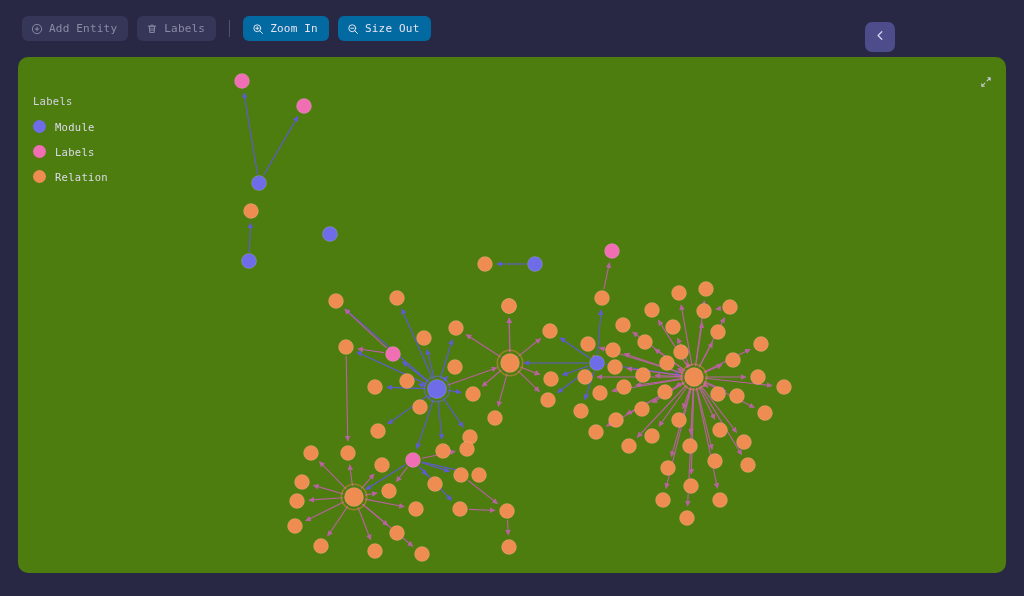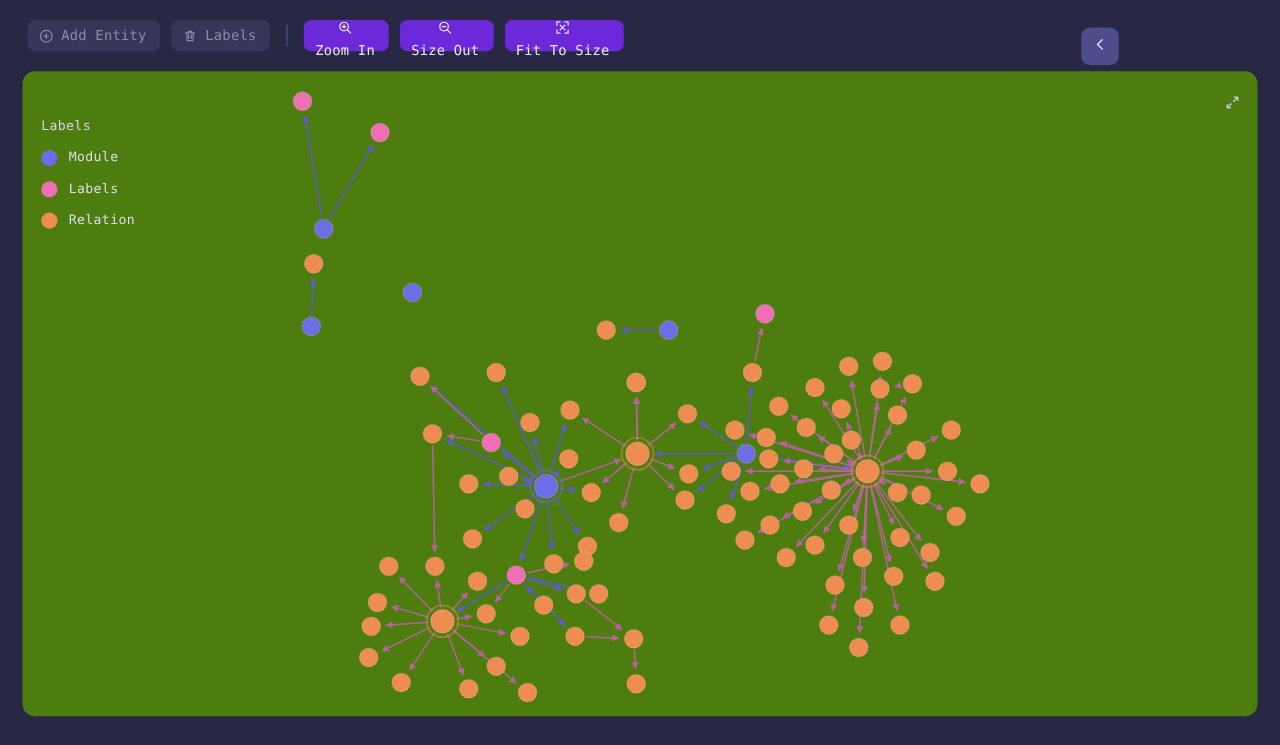--- a/index.html
+++ b/index.html
@@ -41,23 +41,22 @@
     white-space: nowrap;
     border: none;
     box-sizing: border-box;
     font-family: "DejaVu Sans Mono", monospace;
   }
   .tbtn.disabled {
     background: #363658;
     color: #8b8ba6;
   }
   .tbtn.active {
-    background: #6d28d9;
+    background: #0369a1;
     color: #e6e6f2;
-    flex-direction: column;
   }
   .tbtn svg { display:block; }
   .tsep {
     width: 1px;
     height: 17px;
     background: #50507a;
     margin: 0 13px 0 4px;
   }
   #collapse-btn {
     position: absolute;
@@ -96,20 +95,21 @@
   }
   #legend-labels { left: 15px; top: 38px; }
   #legend-rels   { right: 10px; top: 38px; text-align: right; }
   .legend-title {
     font-size: 10.5px;
     color: #d4d4e4;
     margin-bottom: 13px;
   }
   .legend-row {
     display: flex;
+    align-items: center;
     gap: 9px;
     margin-bottom: 12px;
     font-size: 10.5px;
     color: #dcdcea;
   }
   #legend-rels .legend-row {
     justify-content: flex-end;
   }
   .swatch {
     width: 13px; height: 13px;
@@ -167,29 +167,20 @@
       <span>
         <svg width="12" height="12" viewBox="0 0 16 16" fill="none" stroke="#e6e6f2" stroke-width="1.3" stroke-linecap="round">
           <circle cx="7" cy="7" r="4.6"></circle>
             <path d="M10.4 10.4L14 14"></path>
             <path d="M5.1 7h3.8"></path>
         </svg>
       </span>
       <span>Size Out</span>
     </button>
 
-    <button class="tbtn active">
-      <span>
-        <svg width="12" height="12" viewBox="0 0 16 16" fill="none" stroke="#e6e6f2" stroke-width="1.3" stroke-linecap="round">
-          <path d="M2 2h3.4M2 2v3.4M14 2h-3.4M14 2v3.4M2 14h3.4M2 14v-3.4M14 14h-3.4M14 14v-3.4"></path>
-          <path d="M5.6 5.6l2 2M10.4 5.6l-2 2M5.6 10.4l2-2M10.4 10.4l-2-2"></path>
-        </svg>
-      </span>
-      <span>Fit To Size</span>
-    </button>
 
     <button id="collapse-btn">
       <span>
         <svg width="13" height="13" viewBox="0 0 16 16" fill="none" stroke="#d7d7ee" stroke-width="1.5" stroke-linecap="round" stroke-linejoin="round">
           <path d="M9.6 3.4L5 8l4.6 4.6"></path>
         </svg>
       </span>
     </button>
   </div>
 

